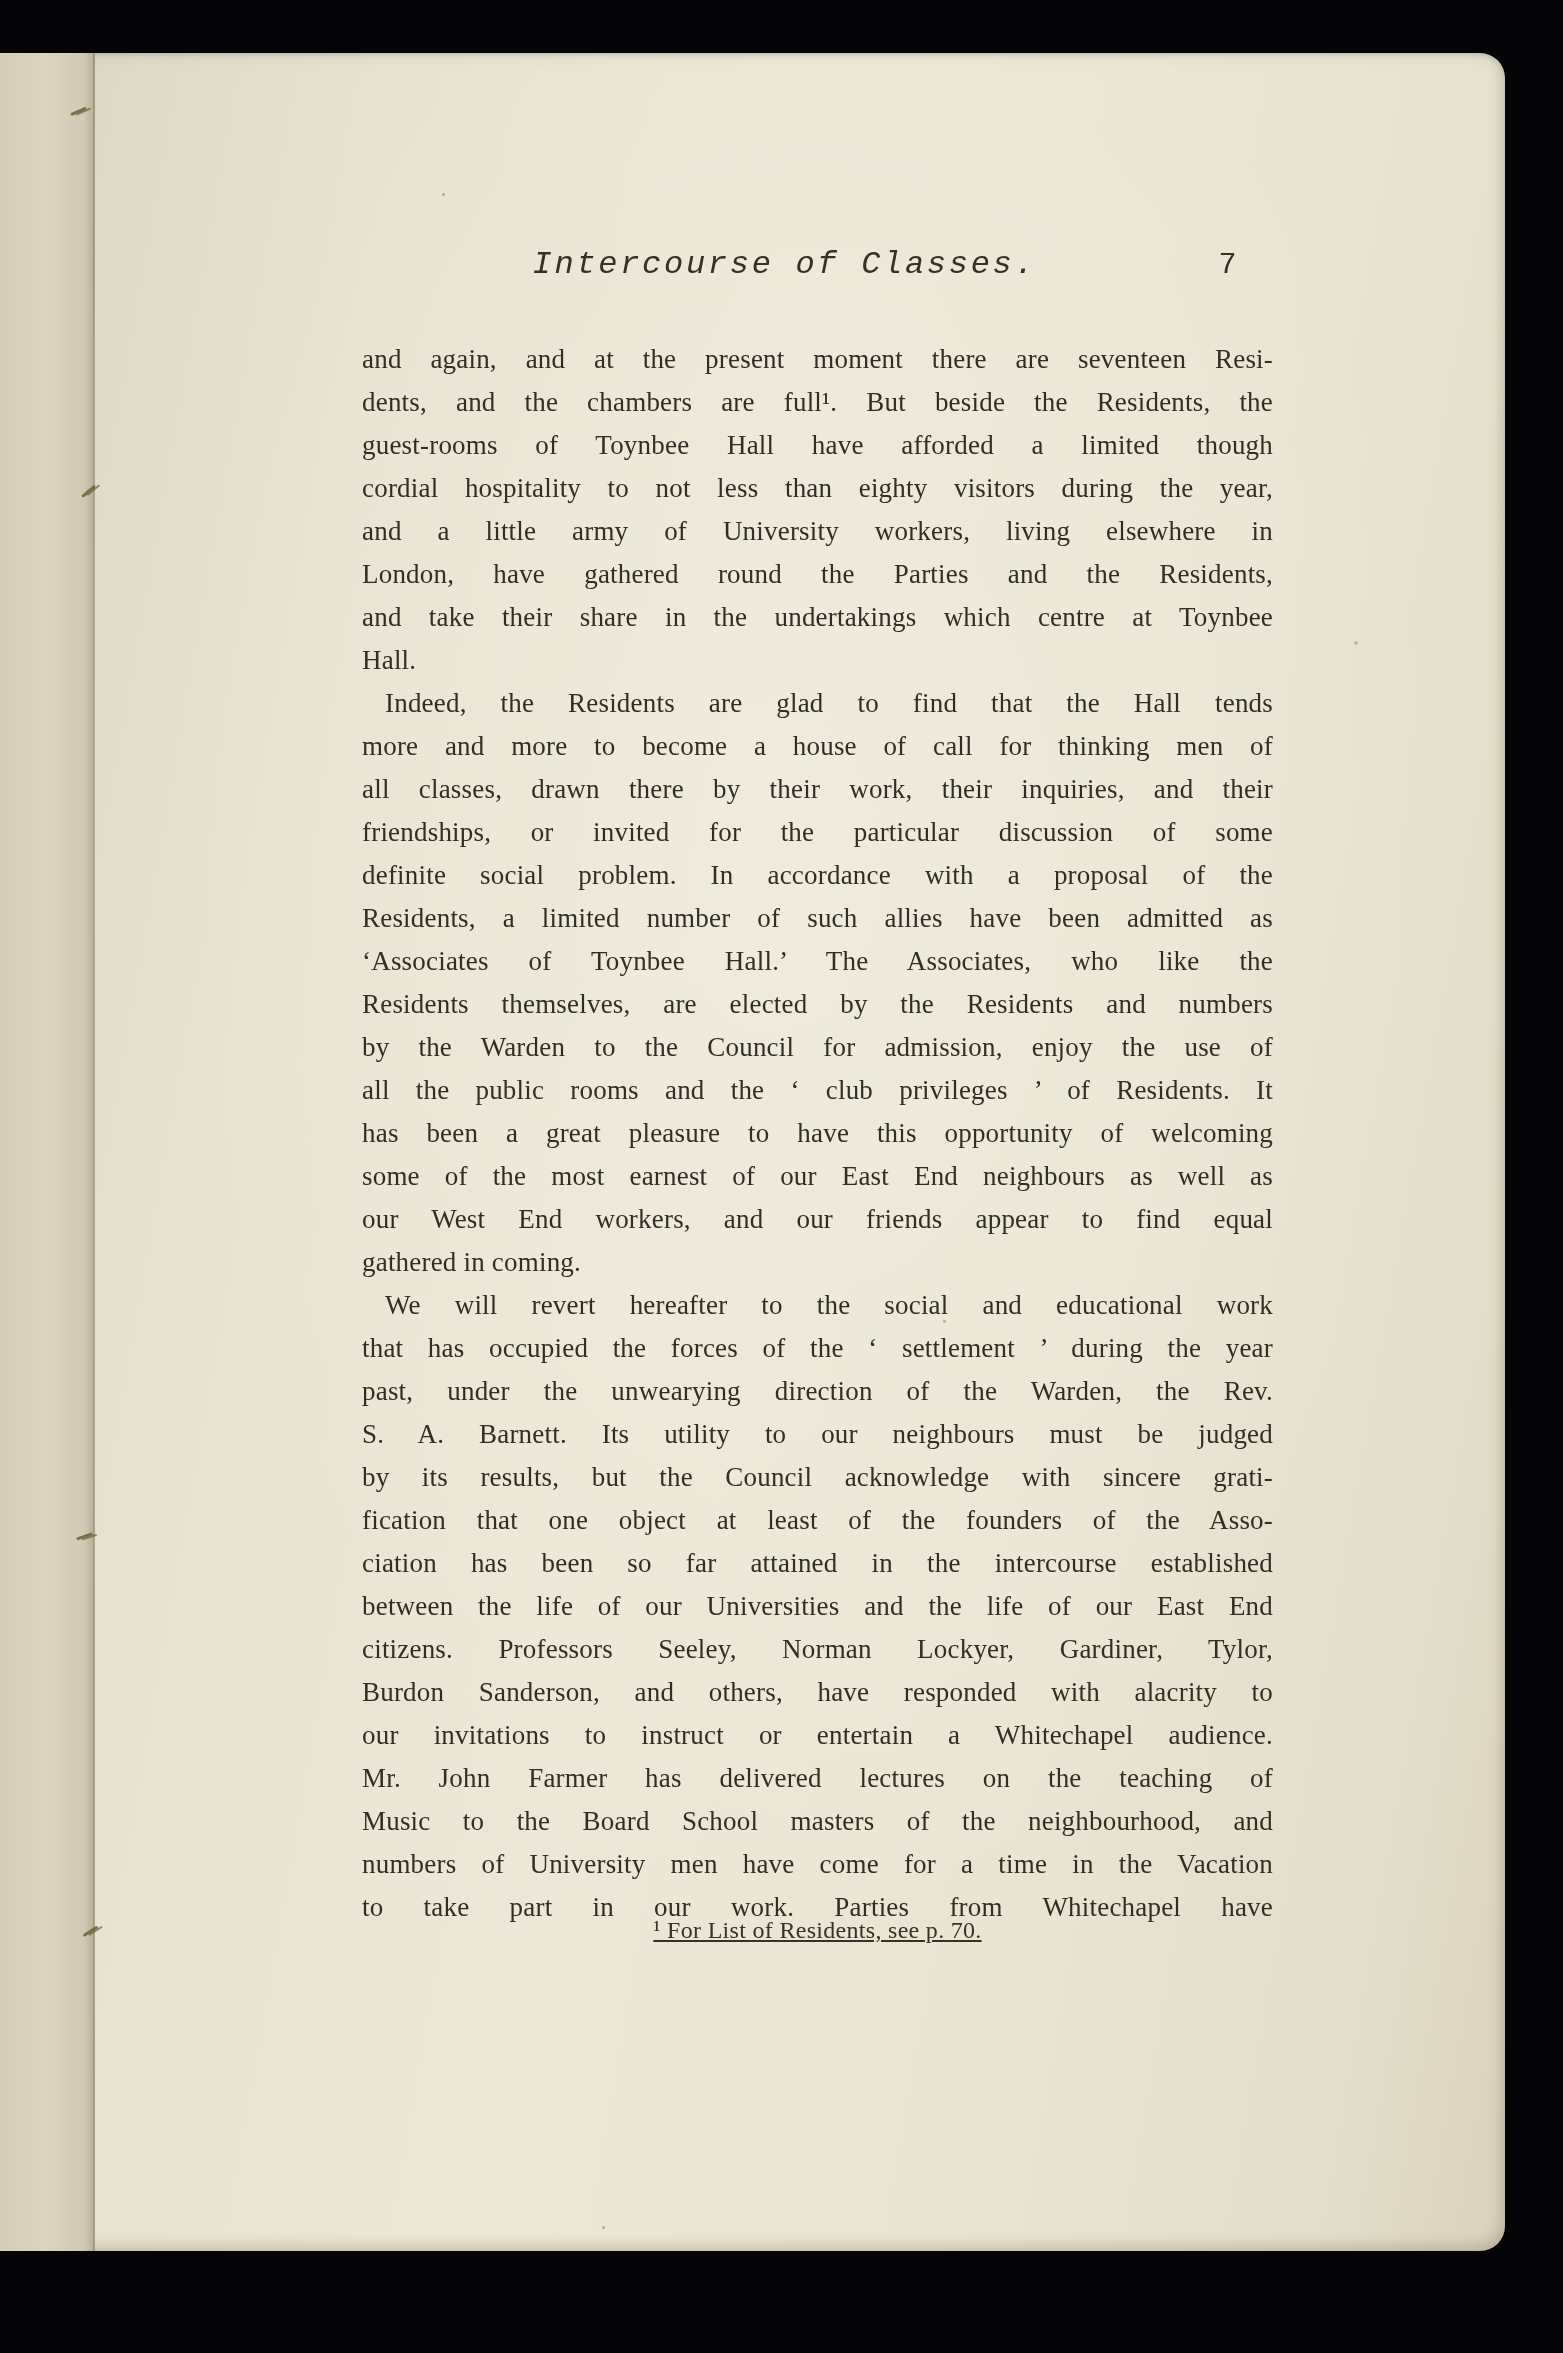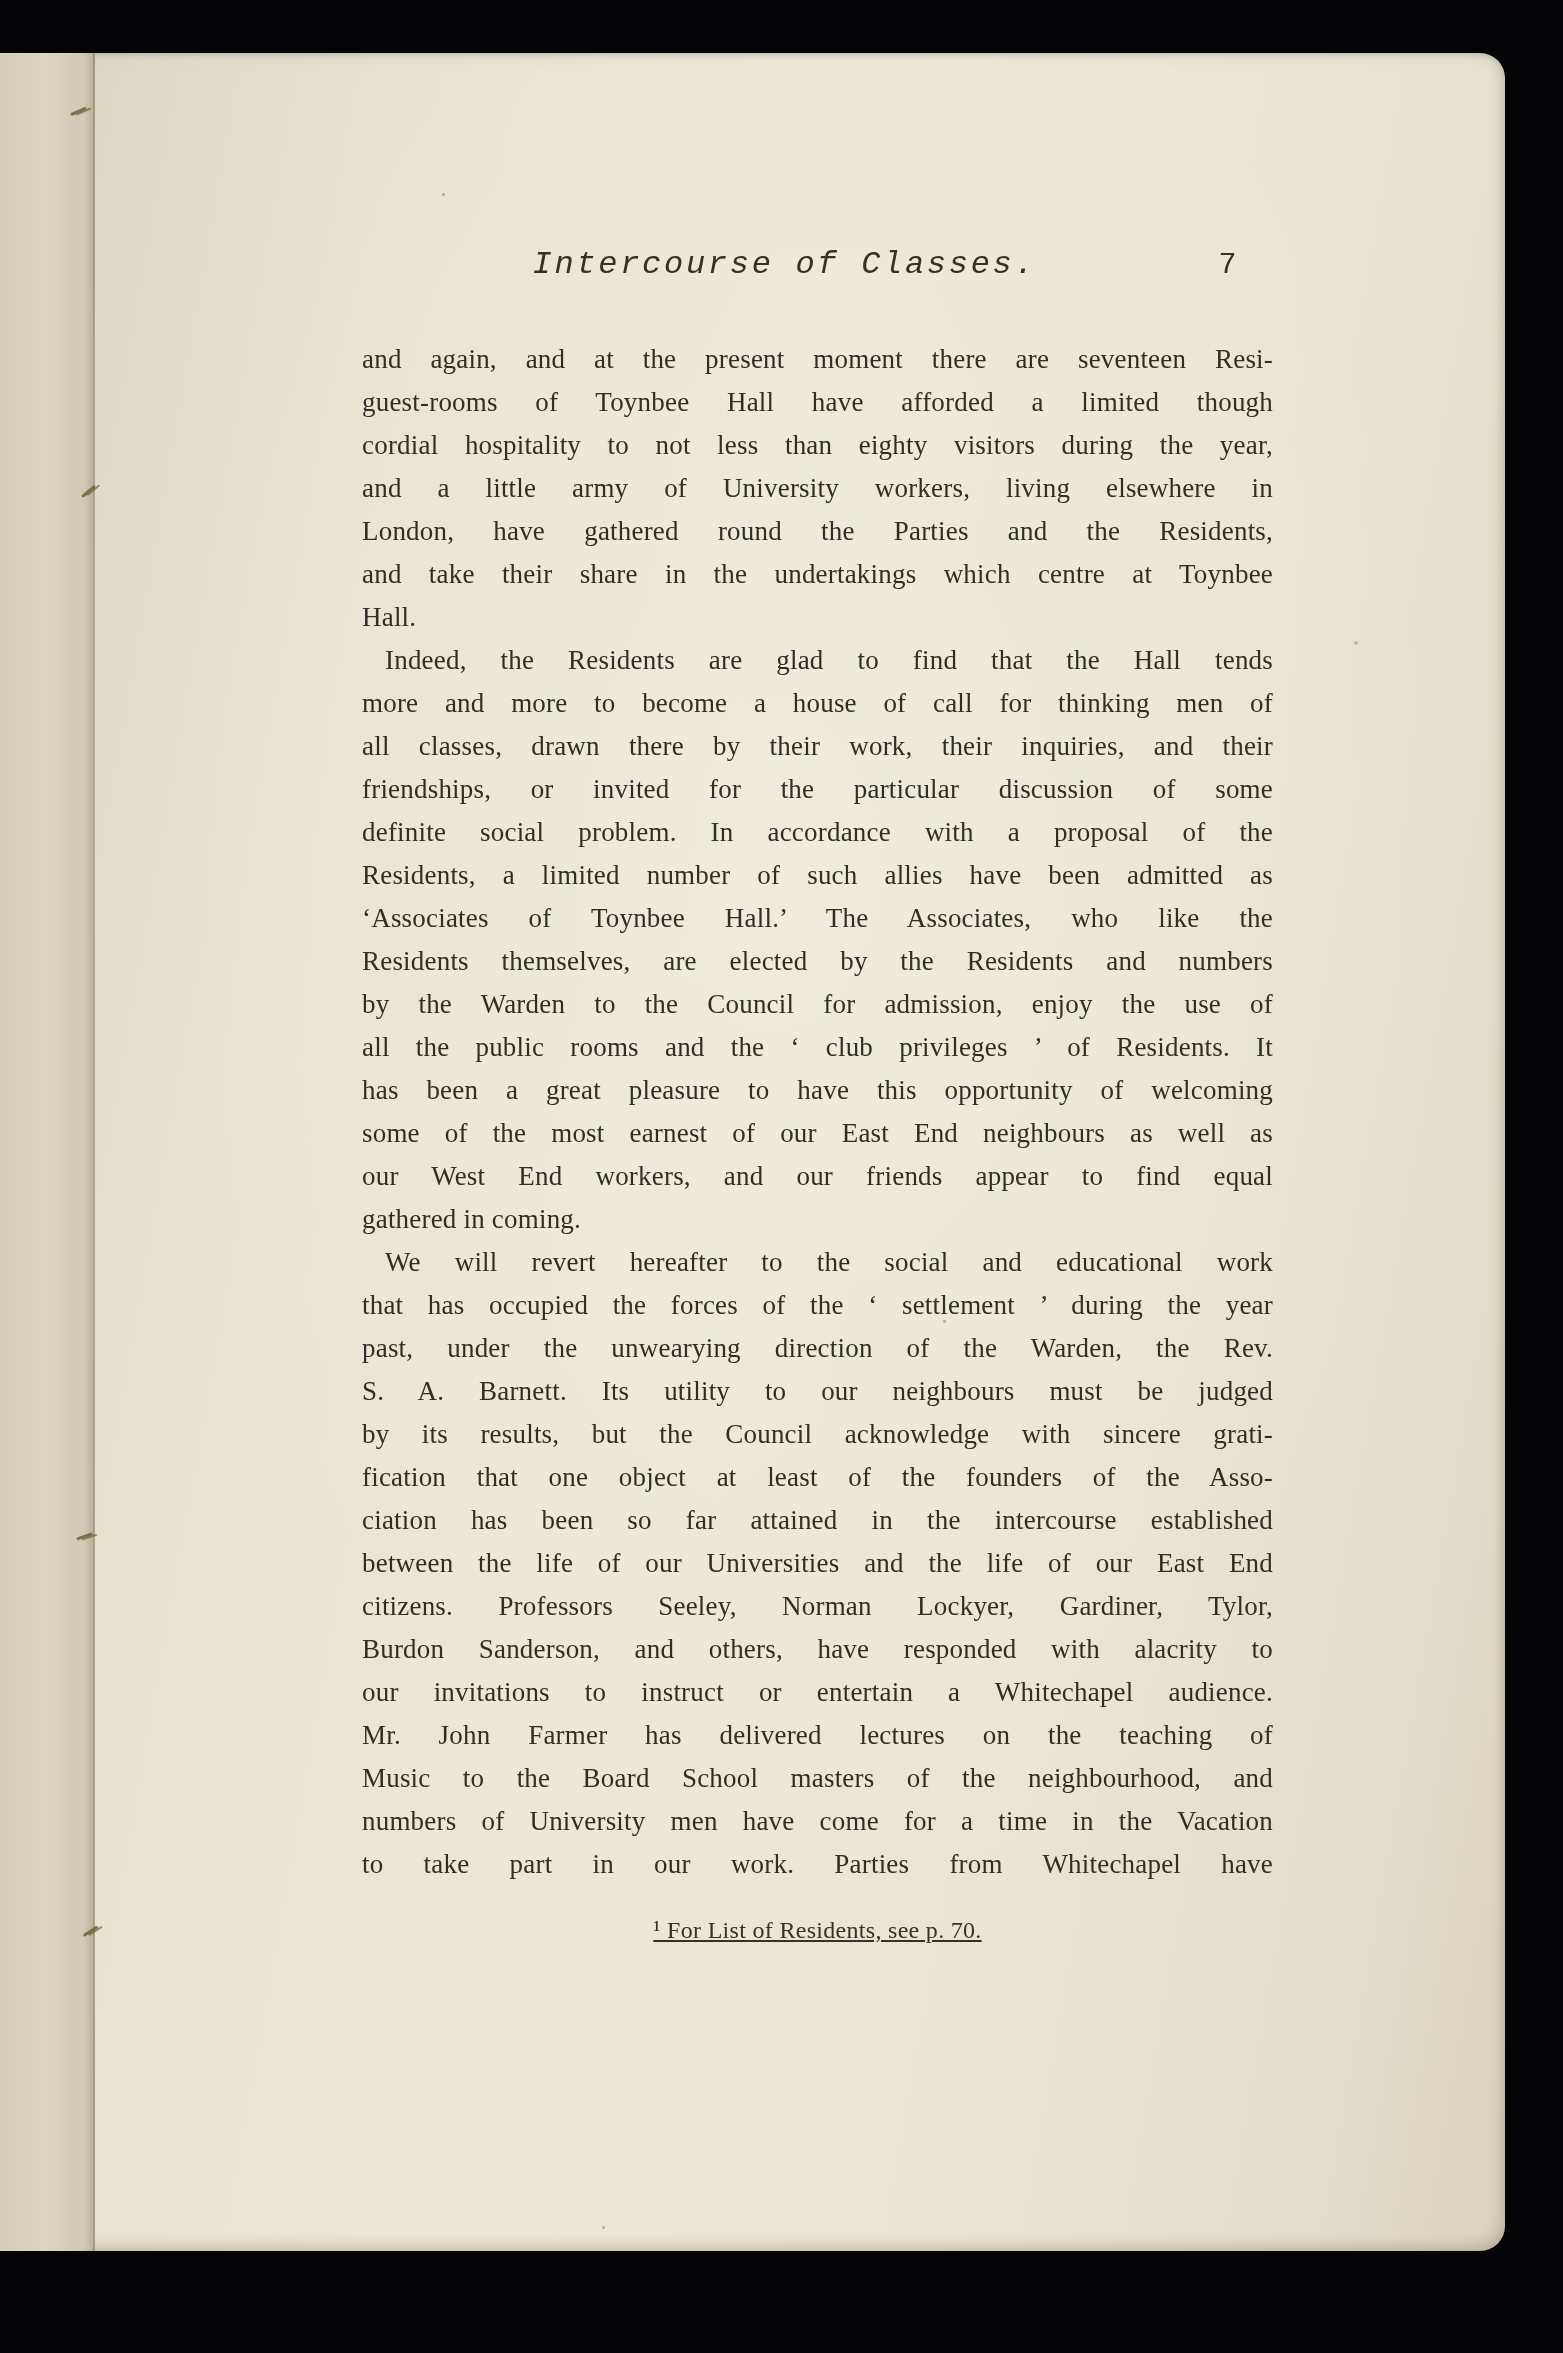--- a/index.html
+++ b/index.html
@@ -99,20 +99,21 @@
 <div class="speck" style="left:943px; top:1320px; width:2.7px; height:2.7px;"></div>
 <div class="speck" style="left:602px; top:2226px; width:3.3px; height:3.3px;"></div>
 
 <div class="header-row">
   <div class="title">Intercourse of Classes.</div>
   <div class="pagenum">7</div>
 </div>
 
 <div class="bodytext">
     <div class="line">and again, and at the present moment there are seventeen Resi-</div>
+    <div class="line">dents, and the chambers are full¹.  But beside the Residents, the</div>
     <div class="line">guest-rooms of Toynbee Hall have afforded a limited though</div>
     <div class="line">cordial hospitality to not less than eighty visitors during the year,</div>
     <div class="line">and a little army of University workers, living elsewhere in</div>
     <div class="line">London, have gathered round the Parties and the Residents,</div>
     <div class="line">and take their share in the undertakings which centre at Toynbee</div>
     <div class="line short">Hall.</div>
     <div class="line indent">Indeed, the Residents are glad to find that the Hall tends</div>
     <div class="line">more and more to become a house of call for thinking men of</div>
     <div class="line">all classes, drawn there by their work, their inquiries, and their</div>
     <div class="line">friendships, or invited for the particular discussion of some</div>

